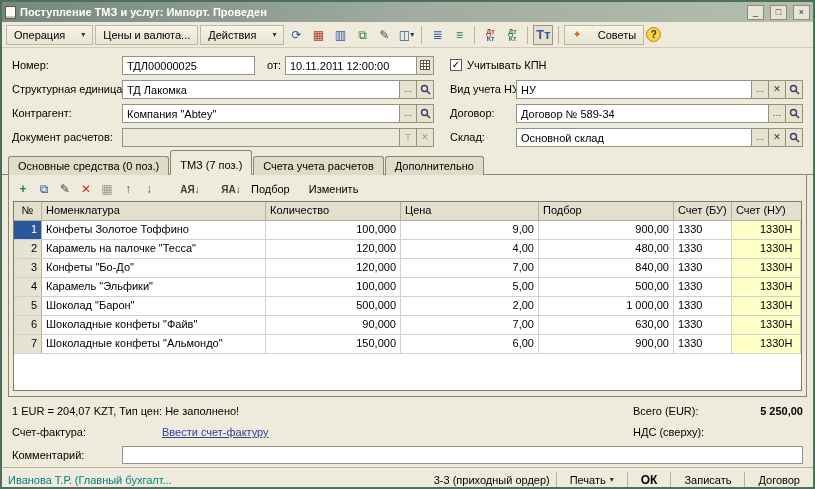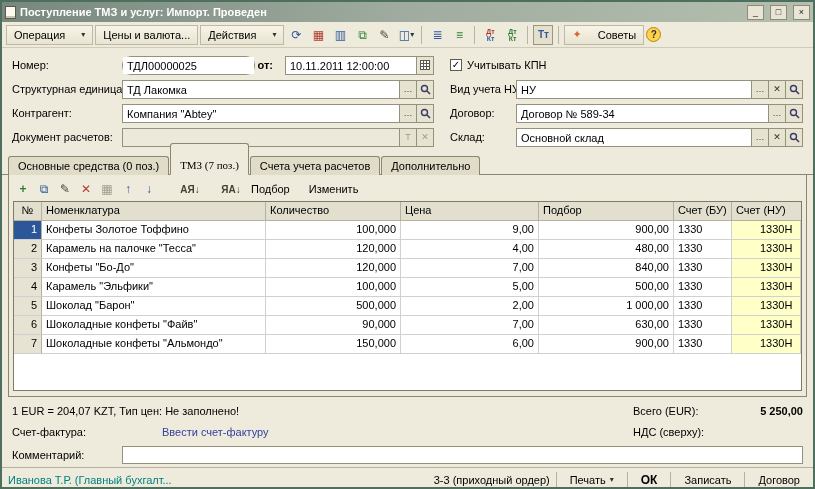--- a/index.html
+++ b/index.html
@@ -17,46 +17,46 @@
   
   .toolbar { height:26px; flex:0 0 26px; display:flex; align-items:center; padding:1px 4px; gap:2px; border-bottom:1px solid #CFCBB8; }
   .tb-btn { height:20px; padding:0 7px; display:inline-flex; align-items:center; gap:16px; border:1px solid #BDB9A6; background:linear-gradient(#F7F4E7,#E8E4D2); font-size:11px; cursor:default; }
   .arr { font-size:8px; color:#333; }
   .tb-ico { width:20px; height:20px; display:inline-flex; align-items:center; justify-content:center; font-size:12px; border:1px solid transparent; cursor:default; }
   .sep { width:1px; height:18px; background:#B8B4A0; margin:0 3px; flex:0 0 1px; }
   .ic-blue{color:#31589C} .ic-red{color:#B23A2E} .ic-green{color:#2E7D32} .ic-gray{color:#A09C8E} .ic-dark{color:#44412F} .ic-orange{color:#D4672A}
   .dtkt { flex-direction:column; font-size:7px; line-height:7px; font-weight:bold; }
   .dtkt .l1{color:#B23A2E} .dtkt .l2{color:#31589C}
   .dtkt.nu .l1{color:#2E7D32} .dtkt.nu .l2{color:#2E7D32}
-  .tt-ico { font-weight:bold; font-size:10px; color:#31589C; border:1px solid #9A9684; background:#E4E0CC; }
+  .tt-ico { font-weight:bold; font-size:13px; color:#31589C; border:1px solid #9A9684; background:#E4E0CC; }
   .help-ico { width:15px; height:15px; border-radius:50%; background:#FFD24D; border:1px solid #B8860B; font-size:10px; font-weight:bold; display:inline-flex; align-items:center; justify-content:center; color:#333; }
 
   
   .form { padding:7px 10px 2px; flex:0 0 auto; }
   .frow { display:flex; align-items:center; height:20px; margin-bottom:4px; }
   .lbl { white-space:nowrap; }
   .lbl-l { width:110px; flex:0 0 110px; }
   .lbl-r { width:66px; flex:0 0 66px; }
   .gap { width:16px; flex:0 0 16px; }
   .field { display:flex; height:19px; border:1px solid #95917C; background:#fff; align-items:stretch; }
   .fval { flex:1; padding:2px 4px; line-height:14px; white-space:nowrap; overflow:hidden; background:#fff; }
   .fval.dis { background:#ECE9DA; }
   .fbtn { width:17px; flex:0 0 17px; background:#E7E3D1; border-left:1px solid #95917C; display:inline-flex; align-items:center; justify-content:center; font-size:9px; color:#333; cursor:default; }
   .fbtn.dis { color:#A09C8E; }
-  .f-num { width:133px; flex:0 0 133px;border-radius:9px; }
+  .f-num { width:133px; flex:0 0 133px; }
   .f-date { width:149px; flex:0 0 149px; }
   .f-left { width:312px; flex:0 0 312px; }
   .f-right { flex:1; }
-  .ot { width:30px; flex:0 0 30px; text-align:right; padding-right:12px;font-weight:bold; }
+  .ot { width:30px; flex:0 0 30px; text-align:right; padding-right:4px; }
   .chk { width:12px; height:12px; border:1px solid #5F5B4B; background:#fff; display:inline-flex; align-items:center; justify-content:center; font-size:10px; line-height:10px; margin-right:5px; cursor:default; }
 
   
   .tabs { display:flex; align-items:flex-end; height:22px; flex:0 0 22px; padding:0 6px; border-bottom:1px solid #8A8670; }
   .tab { padding:3px 9px 3px; border:1px solid #8A8670; border-bottom:none; background:#E0DCC8; margin-right:1px; border-radius:3px 3px 0 0; position:relative; bottom:-1px; white-space:nowrap; cursor:default; }
-  .tab.active { background:#EEEBDC; padding-top:15px; border-bottom:1px solid #EEEBDC; z-index:2;font-family:Liberation Serif, serif; }
+  .tab.active { background:#EEEBDC; padding-top:8px; border-bottom:1px solid #EEEBDC; z-index:2; }
 
   .tabpage { margin:0 6px; border:1px solid #8A8670; border-top:none; flex:0 0 222px; height:222px; padding:2px 4px; background:#EEEBDC; }
   .tbl-toolbar { height:24px; display:flex; align-items:center; gap:1px; }
   .flat-btn { padding:2px 8px; border:1px solid transparent; font-size:11px; cursor:default; }
   .sort-ico { font-size:10px; font-weight:bold; letter-spacing:0;margin-left:20px; }
 
   
   .grid { border:1px solid #7F7B66; background:#fff; height:190px; overflow:hidden; }
   .trow, .thead { display:grid; grid-template-columns:28px 224px 135px 138px 135px 58px 1fr; }
   .th { background:#E2DFCE; border-right:1px solid #B5B19E; border-bottom:1px solid #B5B19E; padding:2px 4px; height:19px; white-space:nowrap; overflow:hidden; cursor:default; }
@@ -66,21 +66,21 @@
   .td.num { text-align:right; }
   .td.nu { background:#FFFFC8;padding-left:28px; }
 
   
   .foot-row { display:flex; align-items:center; padding:0 10px; }
   .fr-rate { height:20px; flex:0 0 20px; margin-top:4px; }
   .fr-inv { height:22px; flex:0 0 22px; }
   .fr-com { height:24px; flex:0 0 24px; }
   .total-lbl { margin-left:auto; width:90px; }
   .total-val { width:80px; text-align:right; font-weight:bold; }
-  .link { color:#3340A0; cursor:default;padding-left:40px; }
+  .link { color:#3340A0; text-decoration:underline; cursor:default;padding-left:40px; }
   .inv-left { width:110px; flex:0 0 110px; }
   .vat-lbl { margin-left:auto; width:170px; }
   .com-field { flex:1; height:18px; }
 
   
   .bottom { margin-top:auto; height:24px; flex:0 0 24px; border-top:1px solid #B5B19E; display:flex; align-items:center; padding:0 6px; gap:6px; }
   .user { color:#008080; white-space:nowrap; overflow:hidden; flex:1; }
   .bdiv { width:1px; height:15px; background:#B5B19E; }
   .b-btn { padding:2px 6px; border:1px solid transparent; display:inline-flex; align-items:center; gap:4px; white-space:nowrap; cursor:default; }
   .b-ok { font-weight:bold; font-size:12px; }

